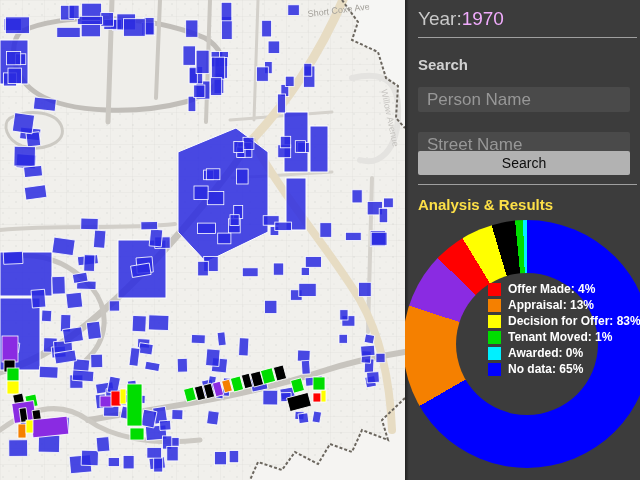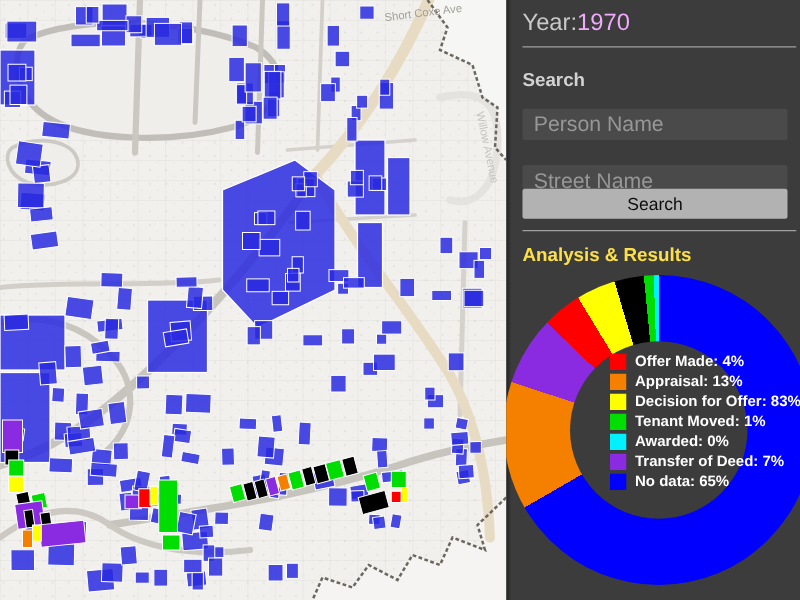--- a/index.html
+++ b/index.html
@@ -375,23 +375,19 @@
           </div>
           <div class="lg-row">
             <span class="sw" style="background: rgb(0, 221, 0);"></span>
             <span class="lg-txt">Tenant Moved: 1%</span>
           </div>
           <div class="lg-row">
             <span class="sw" style="background: rgb(0, 240, 255);"></span>
             <span class="lg-txt">Awarded: 0%</span>
           </div>
           <div class="lg-row">
-            <span class="sw" style="background: rgb(138, 43, 226);"></span>
-            <span class="lg-txt">Transfer of Deed: 7%</span>
-          </div>
-          <div class="lg-row">
             <span class="sw" style="background: rgb(0, 0, 255);"></span>
             <span class="lg-txt">No data: 65%</span>
           </div>
         </div>
     </div>
   </aside>
 </div>
 
 </body></html>

